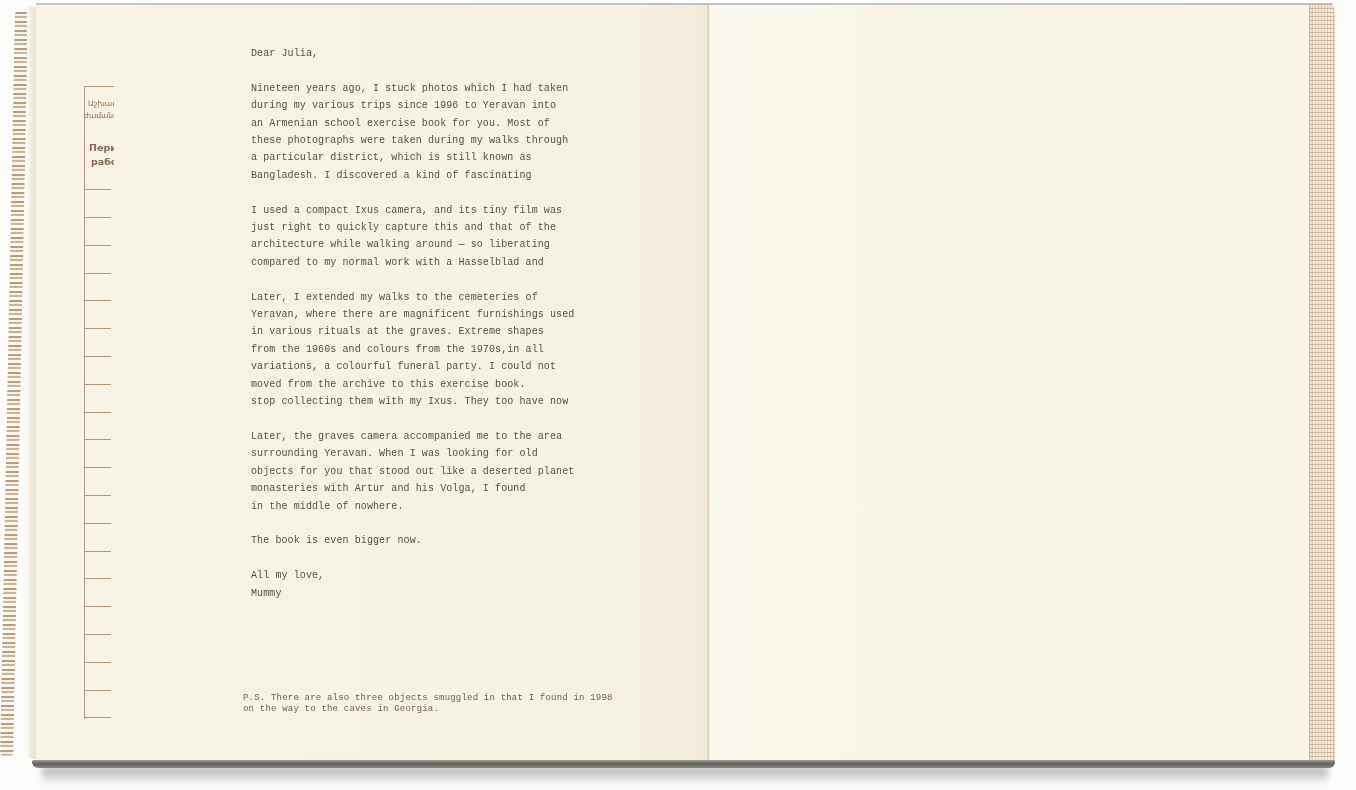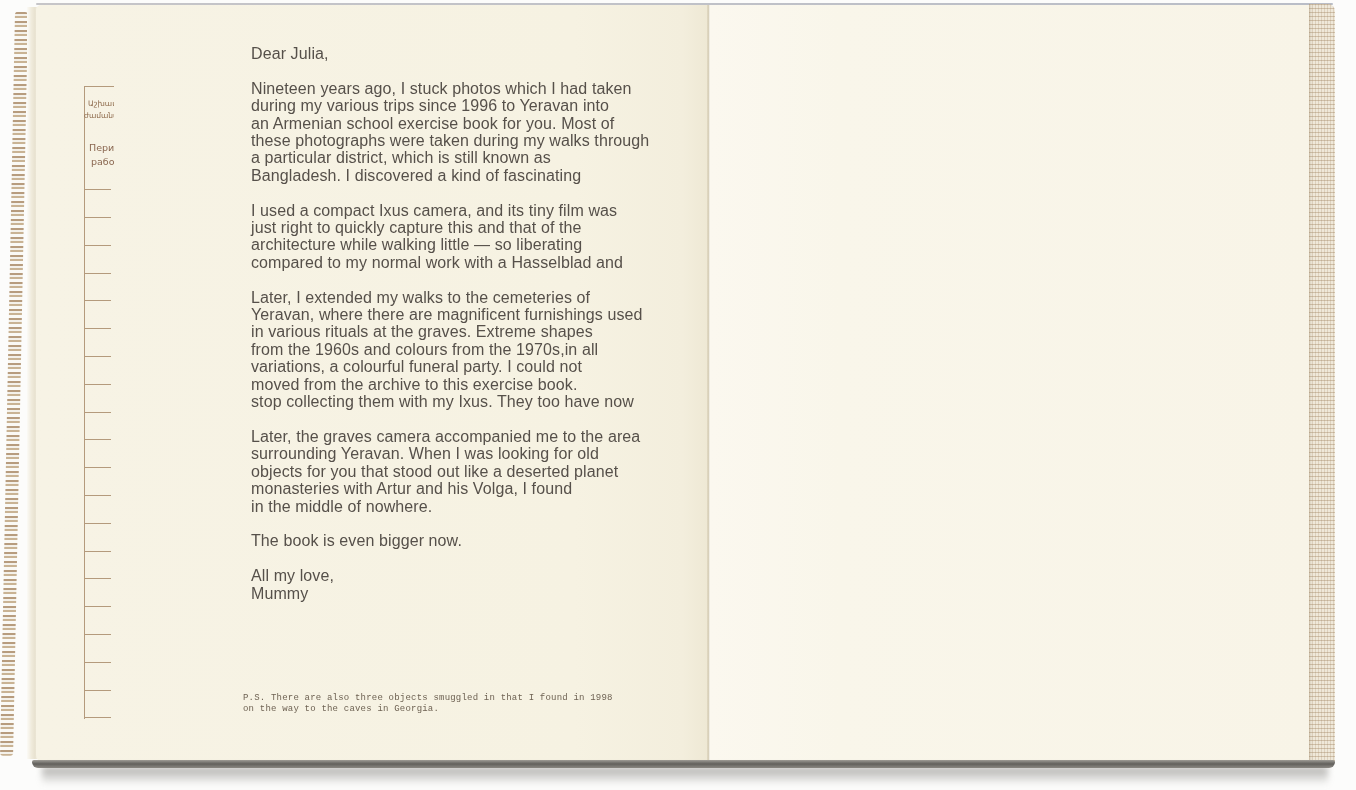--- a/index.html
+++ b/index.html
@@ -47,28 +47,28 @@
 
   
   .gtable{position:absolute;left:84px;top:86px;width:30px;height:634px;overflow:hidden;}
   .gtable .vline{position:absolute;left:0;top:0;width:1px;height:633px;background:#b49a7c;}
   .gtable .topline{position:absolute;left:0;top:0;width:30px;height:1px;background:#b49a7c;}
   .gtable .hdrline{position:absolute;left:0;top:103px;width:27px;height:1px;background:#b49a7c;}
   .gtable .arm{position:absolute;left:4px;top:12px;font-family:"DejaVu Sans",sans-serif;
     font-size:7.5px;line-height:12px;color:#8d6a4b;white-space:nowrap;}
   .gtable .arm .l2{margin-left:-4px;}
   .gtable .rus{position:absolute;left:5px;top:55px;font-family:"DejaVu Sans",sans-serif;
-    font-size:9.5px;line-height:13.5px;color:#8a6750;white-space:nowrap;}
+    font-size:9.5px;line-height:13.5px;color:#8a6750;white-space:nowrap;font-weight:bold;}
   .gtable .rus .l2{margin-left:2px;text-align:right;}
   .gtable .tick{position:absolute;left:0;width:27px;height:1px;background:#b49a7c;}
 
   
   .letter{position:absolute;left:251px;top:45px;width:400px;
-    font-family:Liberation Sans, sans-serif;
-    font-size:16px;line-height:17.4px;letter-spacing:0.1px;color:#56504a;}
+    font-family:Liberation Mono, monospace;
+    font-size:10px;line-height:17.4px;letter-spacing:0.1px;color:#56504a;}
   .letter .para{margin:0 0 17.4px 0;}
   .letter .line{white-space:pre;}
   .ps{position:absolute;left:243px;top:693px;
     font-family:"Liberation Mono","DejaVu Sans Mono",monospace;
     font-size:9px;line-height:11px;letter-spacing:0.2px;color:#6e6253;}
   .ps .line{white-space:pre;}
 </style>
 </head>
 <body>
 
@@ -125,21 +125,21 @@
           <div class="line">Nineteen years ago, I stuck photos which I had taken</div>
           <div class="line">during my various trips since 1996 to Yeravan into</div>
           <div class="line">an Armenian school exercise book for you. Most of</div>
           <div class="line">these photographs were taken during my walks through</div>
           <div class="line">a particular district, which is still known as</div>
           <div class="line">Bangladesh. I discovered a kind of fascinating</div>
         </div>
         <div class="para">
           <div class="line">I used a compact Ixus camera, and its tiny film was</div>
           <div class="line">just right to quickly capture this and that of the</div>
-          <div class="line">architecture while walking little — so liberating</div>
+          <div class="line">architecture while walking around — so liberating</div>
           <div class="line">compared to my normal work with a Hasselblad and</div>
         </div>
         <div class="para">
           <div class="line">Later, I extended my walks to the cemeteries of</div>
           <div class="line">Yeravan, where there are magnificent furnishings used</div>
           <div class="line">in various rituals at the graves. Extreme shapes</div>
           <div class="line">from the 1960s and colours from the 1970s,in all</div>
           <div class="line">variations, a colourful funeral party. I could not</div>
           <div class="line">moved from the archive to this exercise book.</div>
           <div class="line">stop collecting them with my Ixus. They too have now</div>

